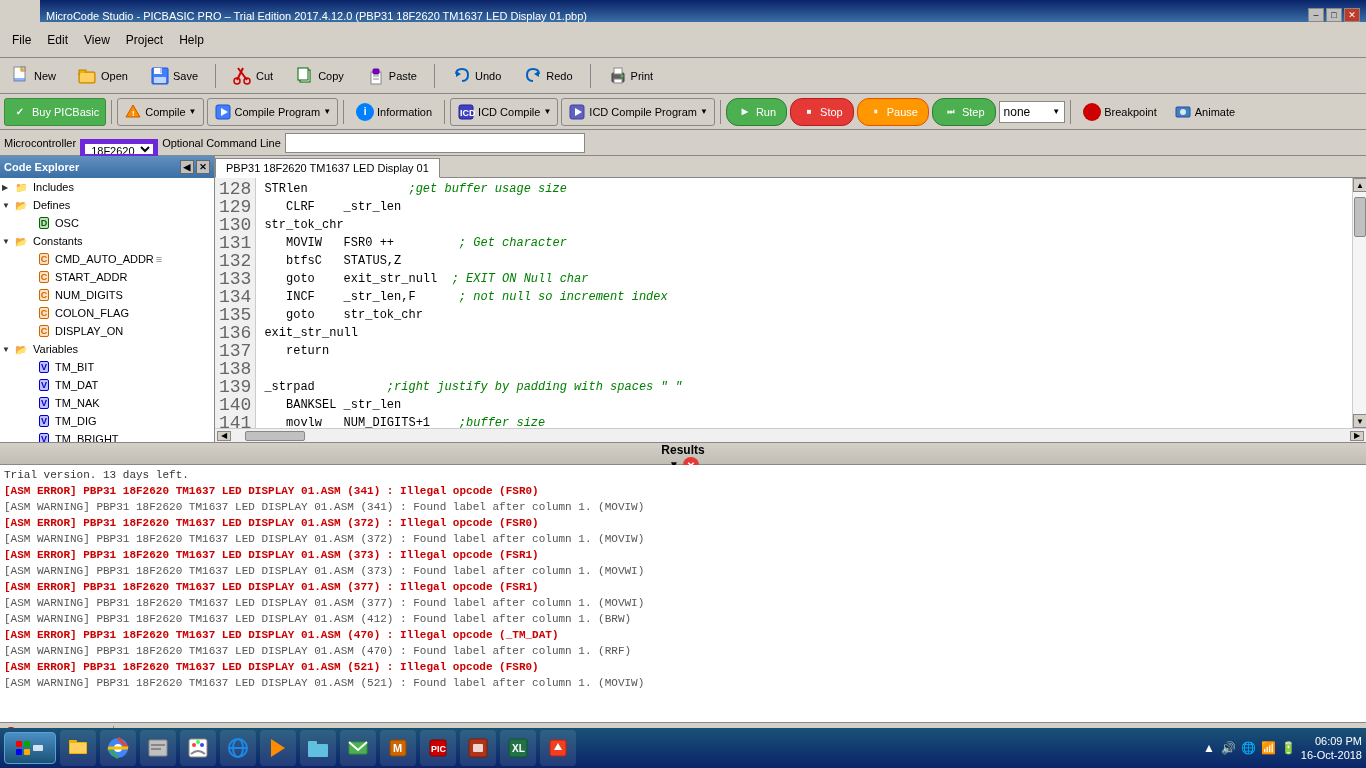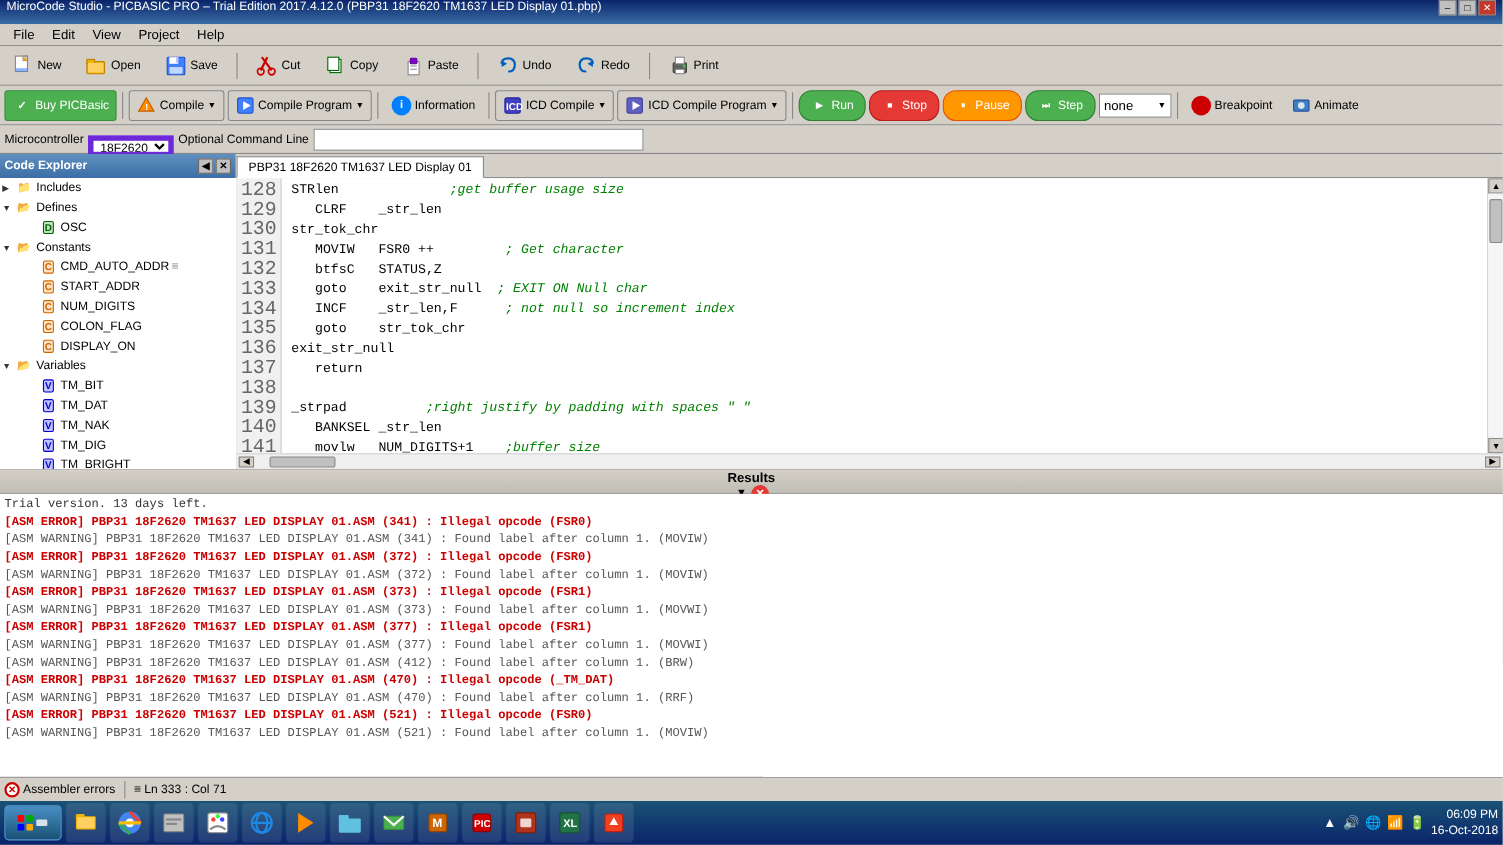--- a/index.html
+++ b/index.html
@@ -4,42 +4,44 @@
   <style>
     * { margin: 0; padding: 0; box-sizing: border-box; }
     body { font-family: 'Segoe UI', Tahoma, sans-serif; font-size: 12px; background: #d4d0c8; overflow: hidden; width: 1366px; height: 768px; }
 
     
     #titlebar {
       background: linear-gradient(to bottom, #0a246a, #3a6ea5);
       color: white;
       height: 22px;
       display: flex;
-      align-items: flex-start;
+      align-items: flex-end;
       justify-content: space-between;
       padding: 0 6px;
       font-size: 11px;
+      margin-left: 40px;
     }
     #titlebar-controls { display: flex; gap: 2px; }
     .title-btn {
       width: 16px; height: 14px;
       background: #c0c0c0;
       border: 1px solid #888;
       font-size: 9px;
       display: flex; align-items: center; justify-content: center;
       cursor: pointer;
       color: black;
     }
     .title-btn.close-btn { background: #c0392b; color: white; }
 
     
     #menubar {
       background: #d4d0c8;
-      height: 20px;
-      display: flex;
+      height: 36px;
+      display: flex;
+      align-items: center;
       padding: 0 4px;
       border-bottom: 1px solid #888;
     }
     .menu-item {
       padding: 2px 8px;
       cursor: pointer;
       font-size: 12px;
     }
 
     

